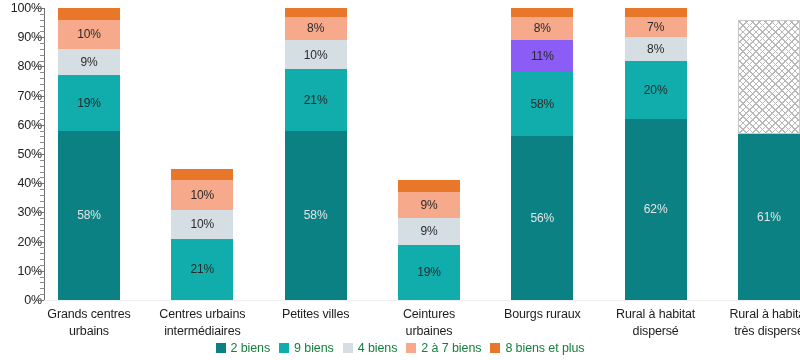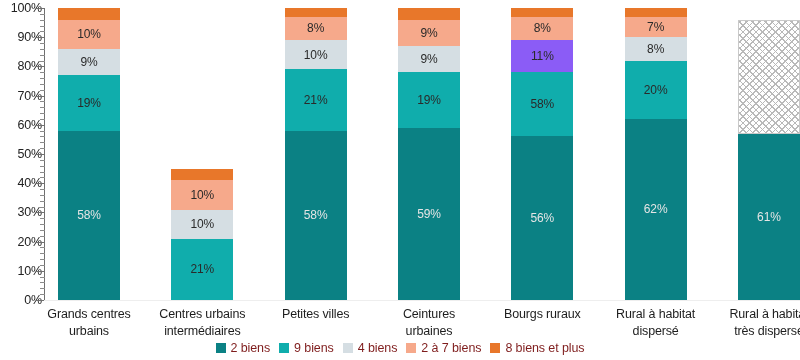--- a/index.html
+++ b/index.html
@@ -129,21 +129,21 @@
     align-items:center;
     gap:5px;
   }
   .legend-swatch{
     width:10px;height:10px;
     display:block;
     flex:0 0 auto;
   }
   .legend-text{
     font-size:12.5px;
-    color:#7f1d1d;
+    color:#15803d;
     letter-spacing:-0.1px;
     white-space:nowrap;
   }
 </style>
 </head>
 <body>
 
 <div id="chart-root">
 
   <div class="axis-col">
@@ -264,23 +264,20 @@
         <div class="seg" style="height: 11.68px; background: rgb(232, 119, 42);"></div>
         <div class="seg" style="height: 26.28px; background: rgb(246, 169, 139);">
           <span class="seg-label dark">9%</span>
         </div>
         <div class="seg" style="height: 26.28px; background: rgb(213, 222, 227);">
           <span class="seg-label dark">9%</span>
         </div>
         <div class="seg" style="height: 55.48px; background: rgb(16, 173, 172);">
           <span class="seg-label dark">19%</span>
         </div>
-        <div class="seg" style="height: 172.28px; background: rgb(11, 129, 132);">
-          <span class="seg-label light">59%</span>
-        </div>
       </div>
       <div class="bar-group">
         <div class="seg" style="height: 8.76px; background: rgb(232, 119, 42);"></div>
         <div class="seg" style="height: 23.36px; background: rgb(246, 169, 139);">
           <span class="seg-label dark">8%</span>
         </div>
         <div class="seg" style="height: 32.12px; background: #8b5cf6;">
           <span class="seg-label dark">11%</span>
         </div>
         <div class="seg" style="height: 64.24px; background: rgb(16, 173, 172);">

